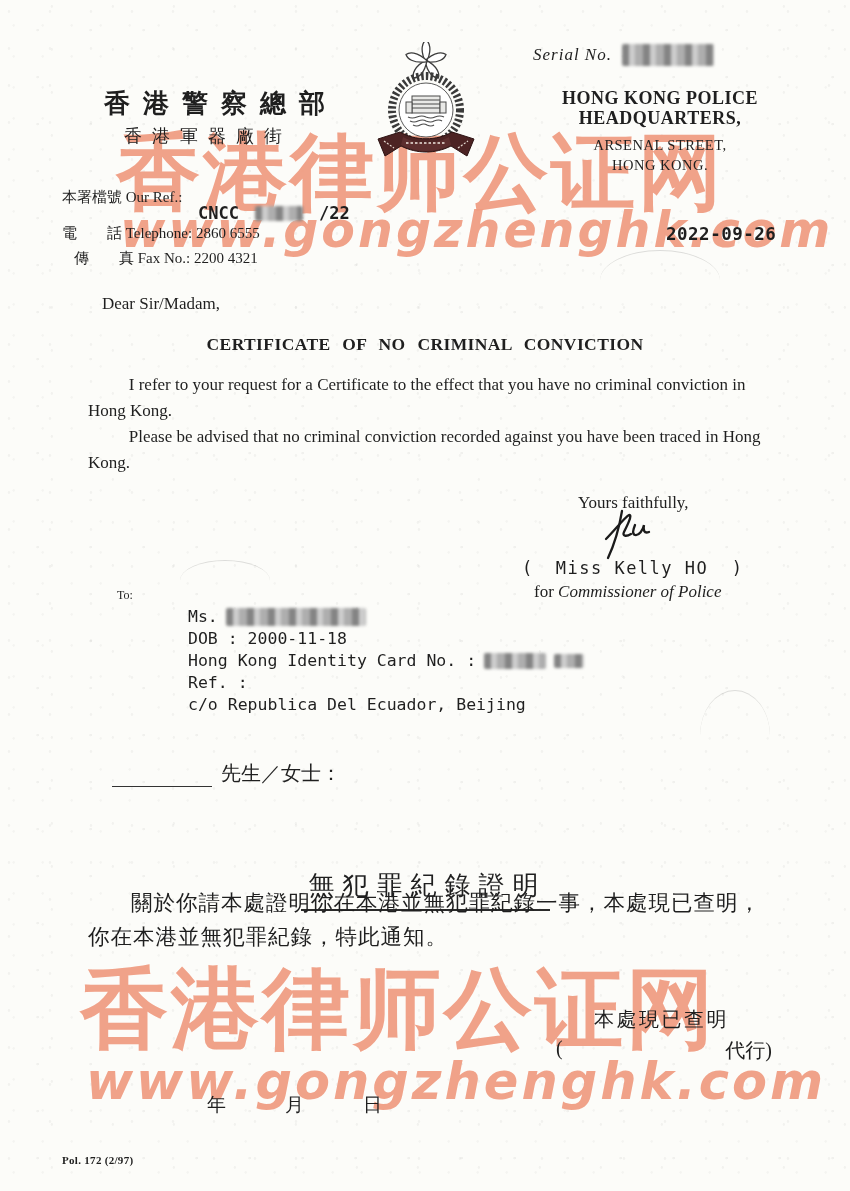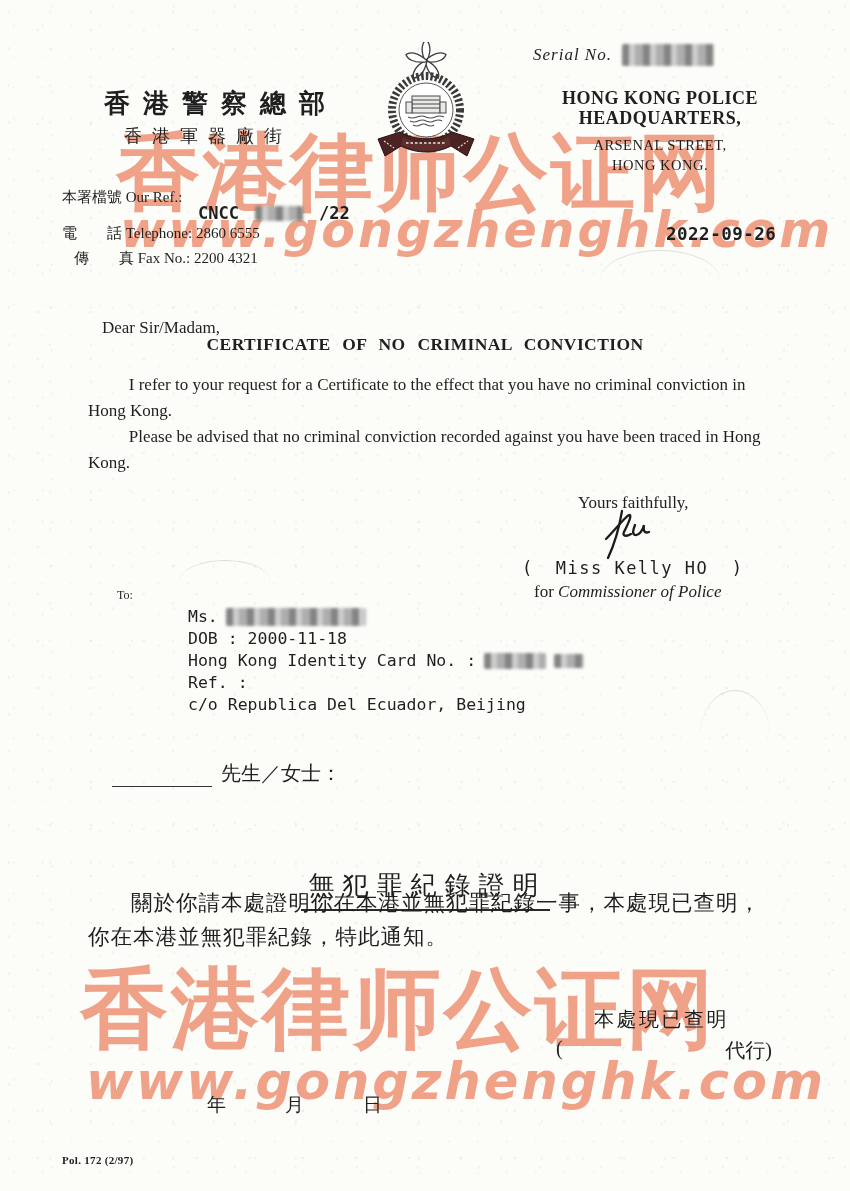--- a/index.html
+++ b/index.html
@@ -37,21 +37,21 @@
   .en-header .gap{height:7px;}
 
   
   .ourref-label{left:62px;top:188px;font-size:15px;}
   .ourref-value{left:198px;top:203px;font-family:"DejaVu Sans Mono",monospace;font-size:17px;font-weight:600;display:flex;align-items:center;gap:16px;}
   .tel-row{left:62px;top:224px;font-size:15px;}
   .fax-row{left:62px;top:249px;font-size:15px;margin-left:12px;}
   .date-stamp{left:666px;top:224px;font-family:"DejaVu Sans Mono",monospace;font-size:17.5px;font-weight:600;letter-spacing:.5px;}
 
   
-  .salutation{left:102px;top:294px;font-size:17px;margin-top:24px;}
+  .salutation{left:102px;top:294px;font-size:17px;}
   .doc-title{left:0;top:334px;width:850px;text-align:center;font-weight:bold;font-size:17.5px;word-spacing:7px;letter-spacing:.4px;}
   .para{left:88px;width:676px;font-size:17px;line-height:26px;text-indent:2.4em;}
   .para1{top:372px;}
   .para2{top:424px;}
   .closing{left:578px;top:493px;font-size:17px;}
   .signature{left:598px;top:508px;}
   .signer-row{left:522px;top:558px;width:220px;display:flex;justify-content:space-between;align-items:baseline;font-family:"DejaVu Sans Mono",monospace;font-size:17px;}
   .signer-name{letter-spacing:1.5px;font-weight:500;}
   .signer-for{left:534px;top:582px;font-size:17px;}
   .signer-for .it{font-style:italic;margin-top:8px;}

